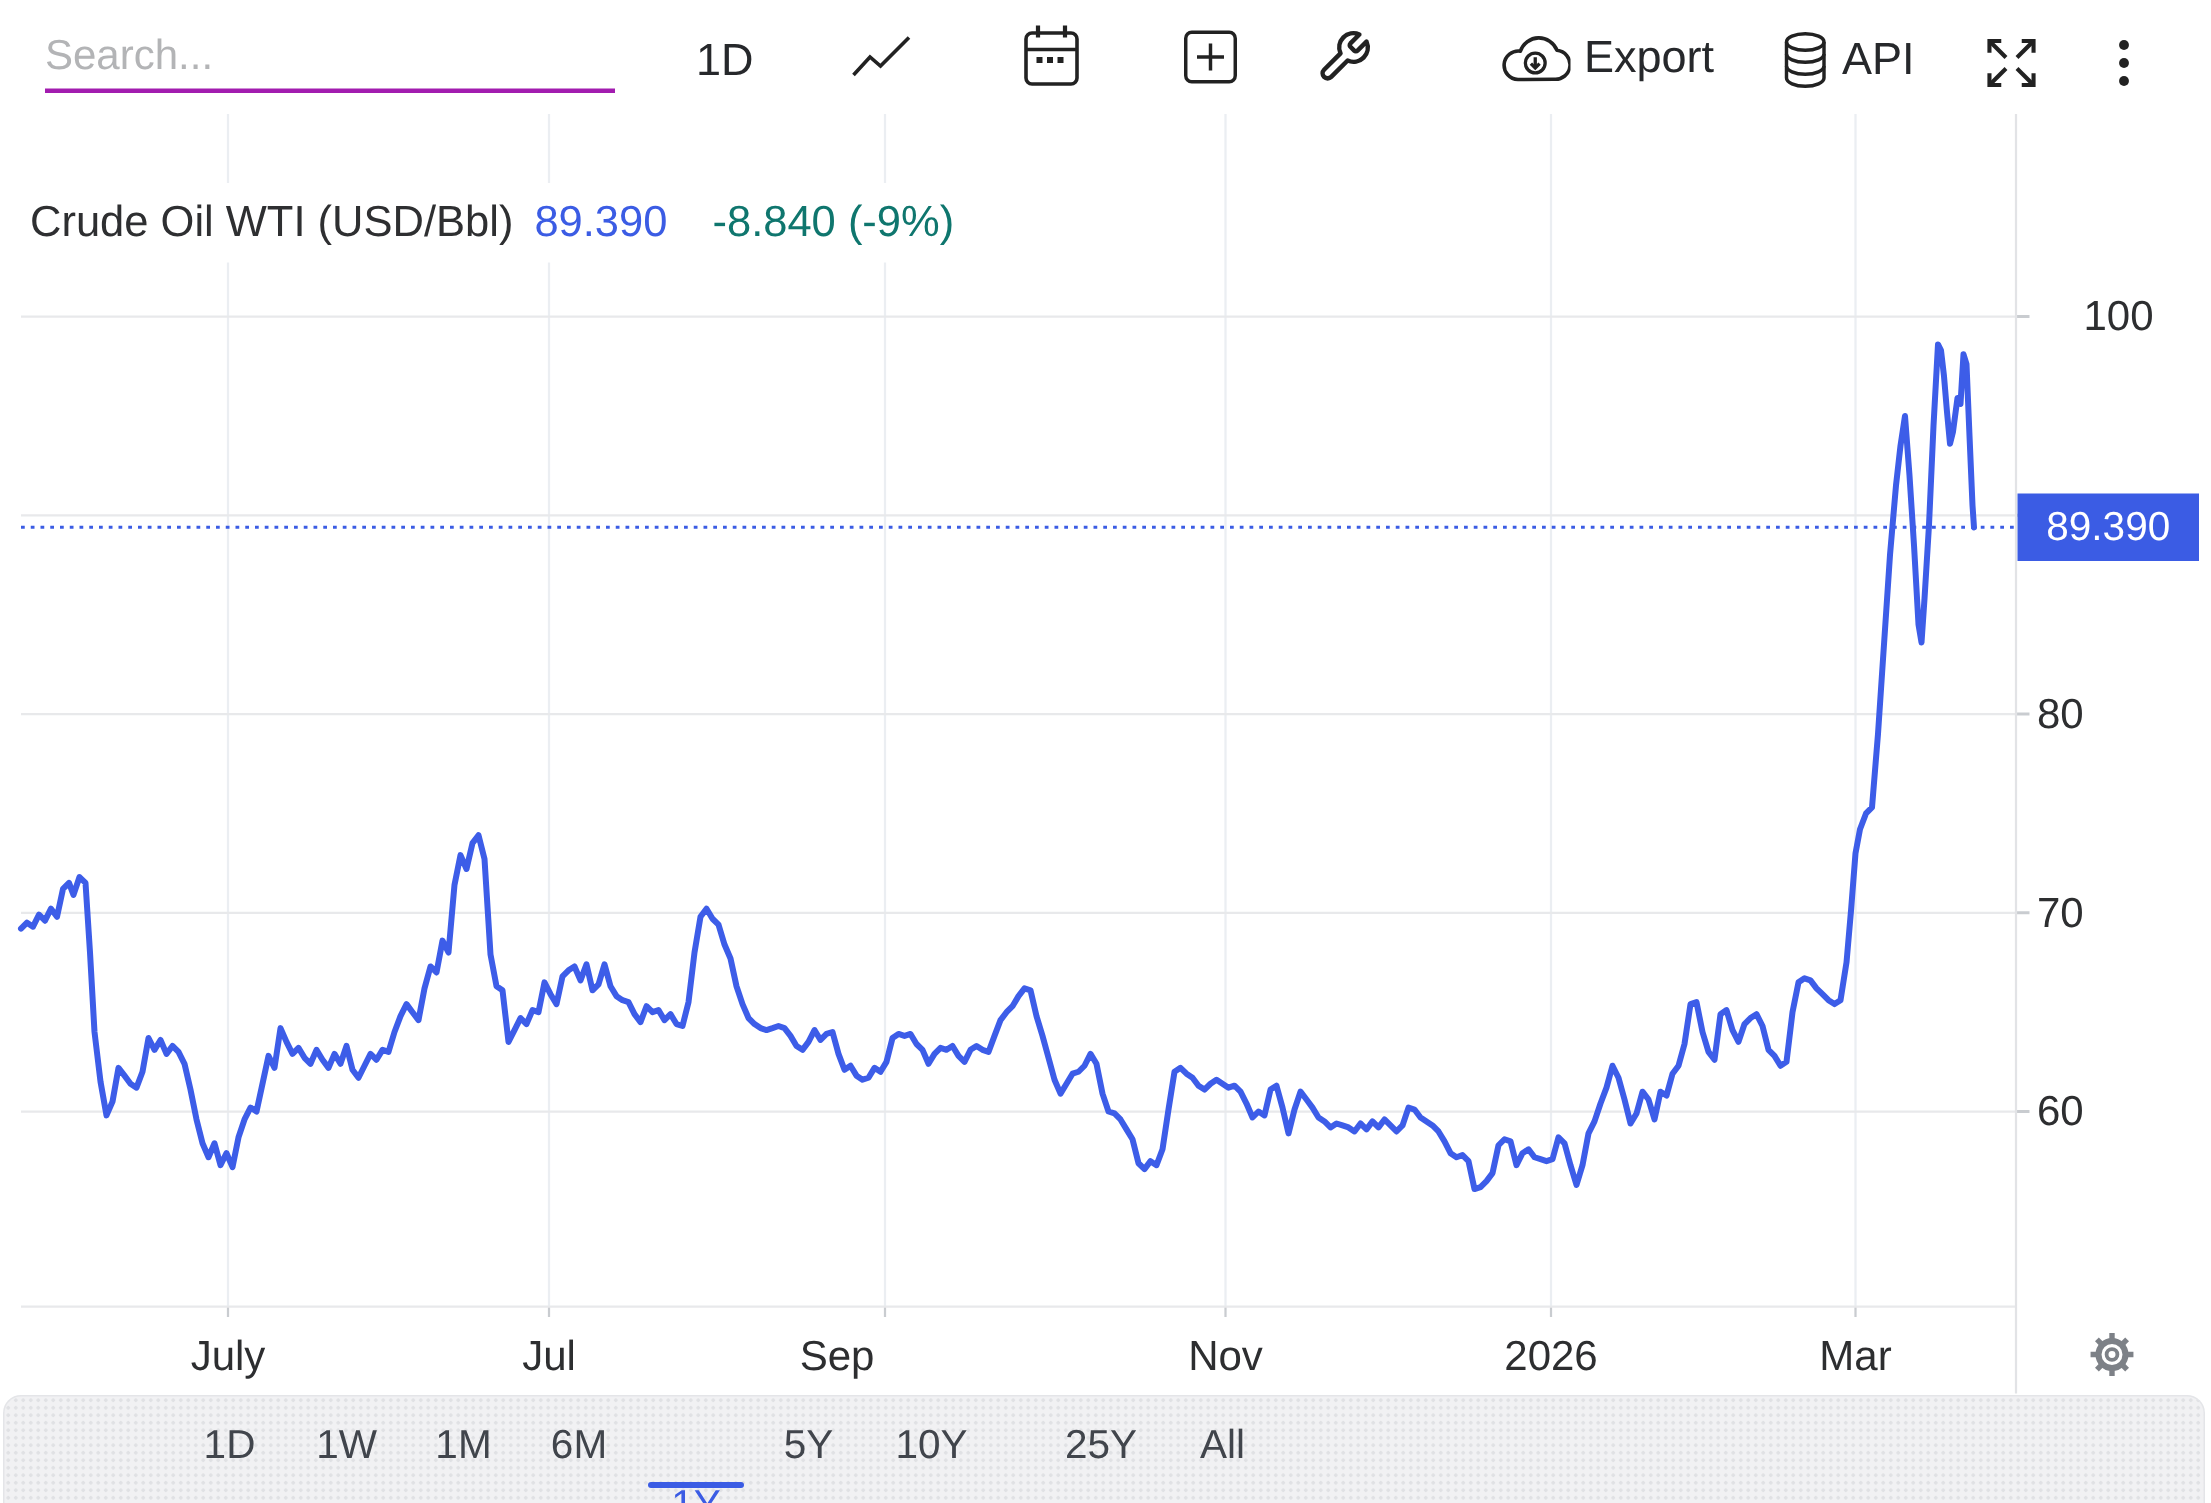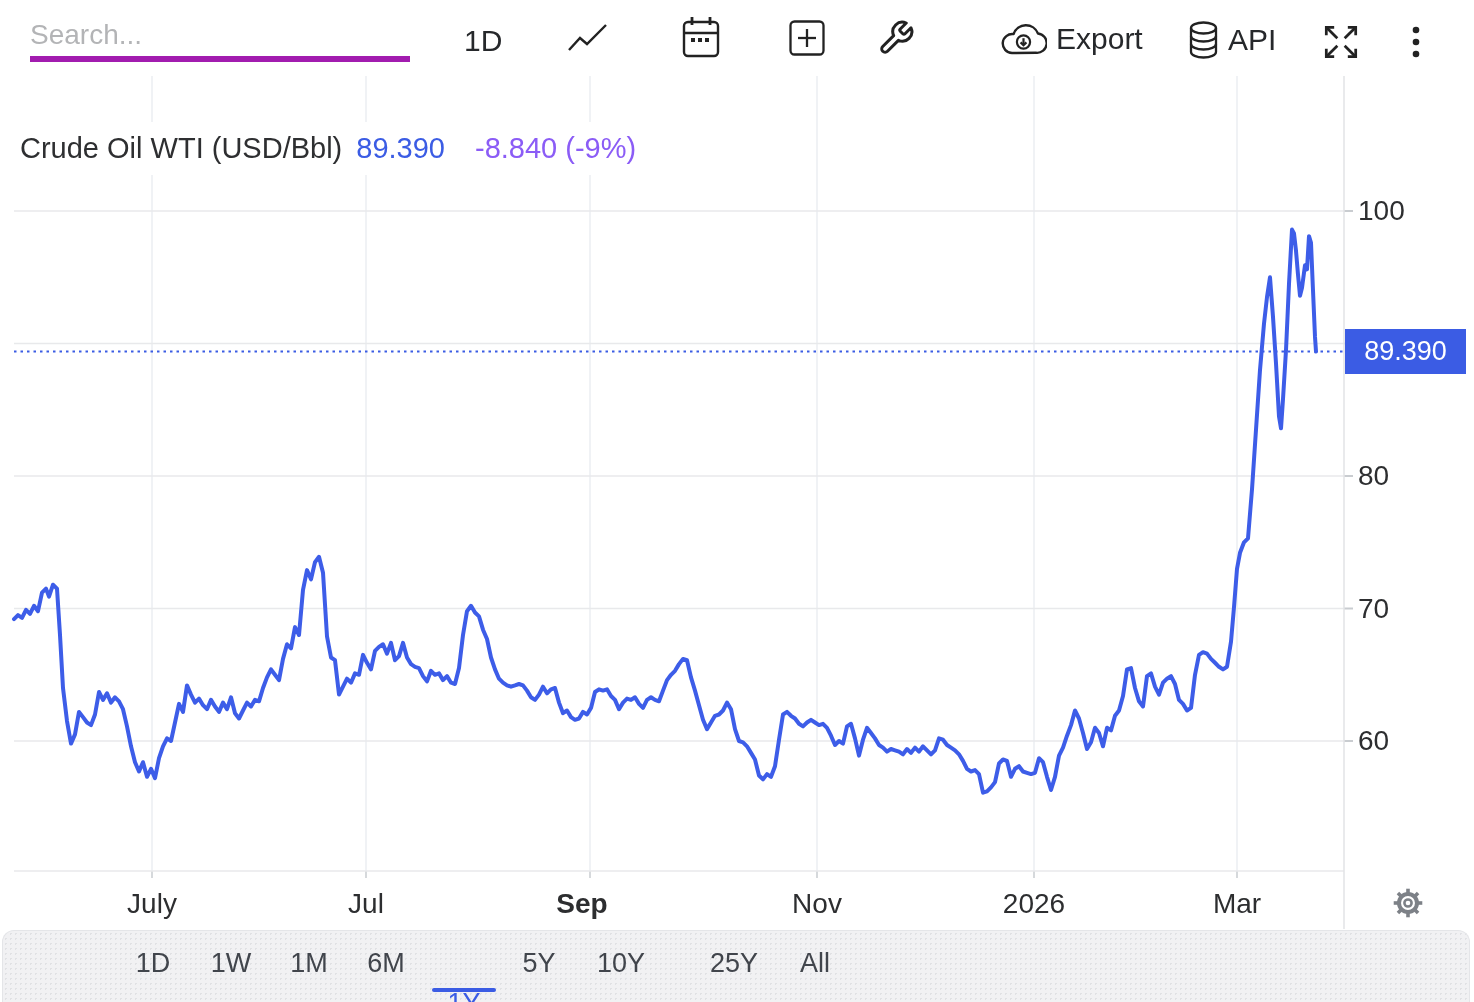--- a/index.html
+++ b/index.html
@@ -5,21 +5,21 @@
   * { margin:0; padding:0; box-sizing:border-box; }
   html,body { width:1474px; height:1002px; background:#fff; overflow:hidden;
               font-family:"Liberation Sans", sans-serif; }
   .app { position:relative; width:1474px; height:1002px; background:#fff; }
   #plot-svg { position:absolute; left:0; top:0; width:1474px; height:1002px; }
 
   
   .toolbar { position:absolute; left:0; top:0; width:1474px; height:76px; background:transparent; }
   .search-box { position:absolute; left:30px; top:14px; width:380px; height:52px; }
   .search-box input { width:380px; height:48px; border:none; outline:none;
-      border-bottom:6px solid #a21caf; font-size:28px; color:#000000;
+      border-bottom:3px solid #a21caf; font-size:28px; color:#000000;
       font-family:"Liberation Sans", sans-serif; background:transparent; }
   .search-box input::placeholder { color:#b3b4b6; }
   .tbtn { position:absolute; background:none; border:none; cursor:pointer; padding:0;
           display:flex; align-items:center; gap:9px; color:#26282b; }
   .tbtn svg { display:block; }
   .tf-label { font-size:30px; color:#26282b; font-family:"Liberation Sans", sans-serif; }
   .tool-text { font-size:30px; color:#26282b; }
 
   
   .chart-title { position:absolute; left:14px; top:122px; background:#fff;
@@ -164,33 +164,33 @@
     <button class="tbtn" style="left:1404px; top:24px;">
       <svg width="24" height="40" viewBox="0 0 24 40">
         <circle cx="12" cy="6" r="3.3" fill="#222"></circle>
         <circle cx="12" cy="18" r="3.3" fill="#222"></circle>
         <circle cx="12" cy="30" r="3.3" fill="#222"></circle>
       </svg>
     </button>
   </div>
 
   <div class="chart-title">
-    <span class="name">Crude Oil WTI (USD/Bbl)</span><span class="price" id="hdr-price" style="color: rgb(59, 92, 228);">89.390</span><span class="change" id="hdr-change" style="color: #8b5cf6;">-8.840 (-9%)</span>
+    <span class="name">Crude Oil WTI (USD/Bbl)</span><span class="price" id="hdr-price" style="color: rgb(59, 92, 228);">89.390</span><span class="change" id="hdr-change" style="color: #0f766e;">-8.840 (-9%)</span>
   </div>
 
   <div id="y-labels">
-      <div class="y-label" style="top: 195px;">100</div>
+      <div class="y-label" style="top: 195px; margin-left: 31px;">100</div>
       <div class="y-label" style="top: 440px; margin-top: 20px;">80</div>
       <div class="y-label" style="top: 592.5px;">70</div>
       <div class="y-label" style="top: 725px;">60</div>
     </div>
   <div id="x-labels">
       <div class="x-label" style="left: 152px;">July</div>
       <div class="x-label" style="left: 366px;">Jul</div>
-      <div class="x-label" style="left: 582px; font-weight: bold;">Sep</div>
+      <div class="x-label" style="left: 558px;">Sep</div>
       <div class="x-label" style="left: 817px;">Nov</div>
       <div class="x-label" style="left: 1034px;">2026</div>
       <div class="x-label" style="left: 1237px;">Mar</div>
     </div>
 
   <div class="price-badge" id="price-badge" style="top: 329.082px; background: rgb(59, 92, 228);">89.390</div>
 
   <button class="gear-btn">
     <svg width="36" height="36" viewBox="0 0 34 34">
       <g stroke="#7d8187" fill="none">

